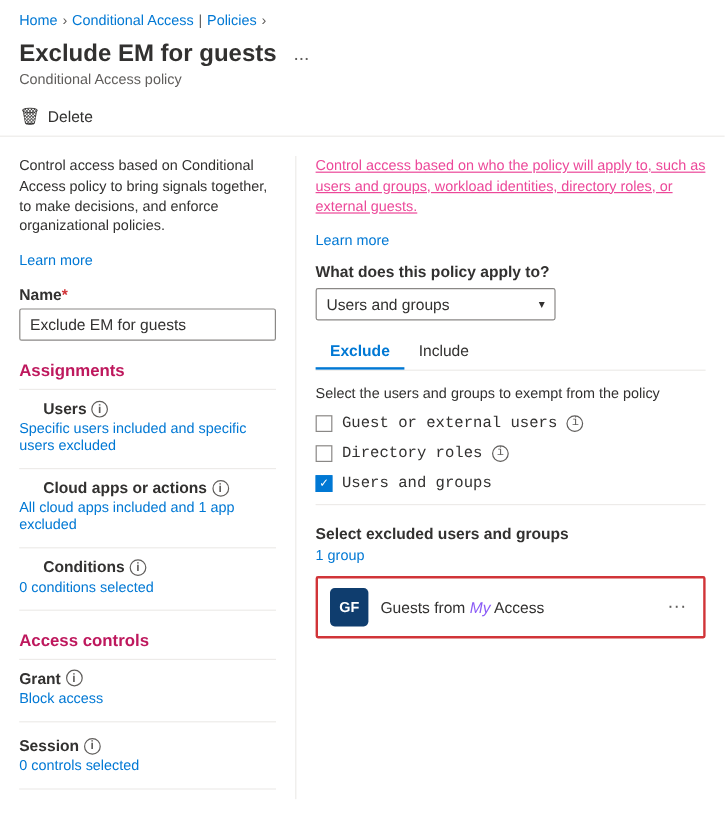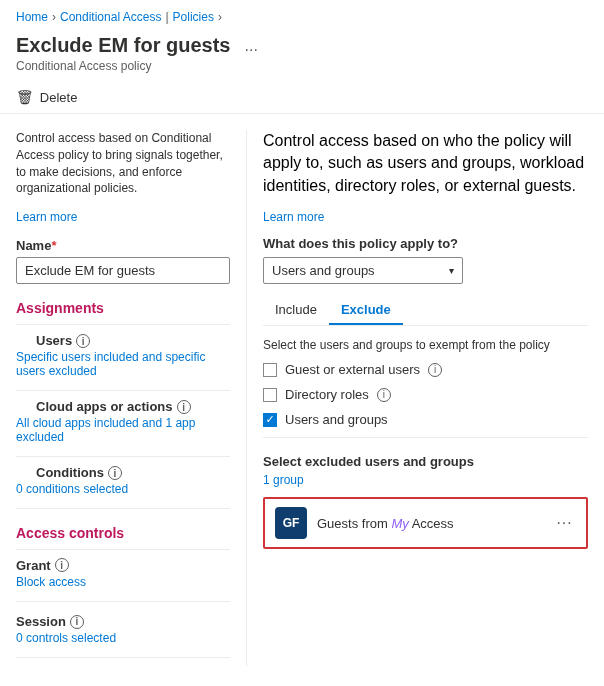--- a/index.html
+++ b/index.html
@@ -40,32 +40,32 @@
     .info-icon { width: 14px; height: 14px; border-radius: 50%; border: 1px solid #605e5c; display: inline-flex; align-items: center; justify-content: center; font-size: 10px; color: #605e5c; cursor: pointer; }
     .assignment-value { font-size: 12px; color: #0078d4; cursor: pointer; }
 
     .access-controls { margin-top: 16px; }
     .grant-label { display: flex; align-items: flex-start; gap: 4px; font-size: 13px; font-weight: 600; color: #323130; }
     .grant-value { font-size: 12px; color: #0078d4; margin-top: 2px; cursor: pointer; }
     .session-label { display: flex; align-items: center; gap: 4px; font-size: 13px; font-weight: 600; color: #323130; margin-top: 12px; }
     .session-value { font-size: 12px; color: #0078d4; margin-top: 2px; cursor: pointer; }
 
     
-    .right-desc { font-size: 16px; color: #000000; line-height: 1.4; margin-bottom: 12px; }
+    .right-desc { font-size: 12px; color: #ec4899; line-height: 1.4; margin-bottom: 12px; text-decoration: underline; }
     .policy-question { font-size: 13px; font-weight: 600; margin-bottom: 6px; }
     .dropdown-select { width: 200px; border: 1px solid #8a8886; border-radius: 2px; padding: 5px 8px; font-size: 13px; display: flex; align-items: center; justify-content: space-between; cursor: pointer; }
     .dropdown-arrow { font-size: 10px; color: #323130; }
 
     .tabs { display: flex; gap: 0; margin-top: 12px; border-bottom: 1px solid #edebe9; }
     .tab { padding: 6px 12px; font-size: 13px; cursor: pointer; color: #323130; border-bottom: 2px solid transparent; }
     .tab.active { color: #0078d4; border-bottom: 2px solid #0078d4; font-weight: 600; }
 
     .exempt-title { font-size: 12px; color: #323130; margin-top: 12px; margin-bottom: 10px; }
 
-    .checkbox-row { display: flex; align-items: center; gap: 8px; margin-bottom: 10px; font-size: 13px; }
+    .checkbox-row { display: flex; align-items: center; gap: 8px; margin-bottom: 10px; font-size: 13px; font-family: Liberation Mono, monospace; }
     .checkbox { width: 14px; height: 14px; border: 1px solid #8a8886; background: #fff; display: inline-flex; align-items: center; justify-content: center; flex-shrink: 0; cursor: pointer; }
     .checkbox.checked { background: #0078d4; border-color: #0078d4; }
     .checkmark { color: #fff; font-size: 11px; }
 
     .excluded-section { margin-top: 16px; }
     .excluded-title { font-size: 13px; font-weight: 600; margin-bottom: 4px; }
     .excluded-count { font-size: 12px; color: #0078d4; margin-bottom: 10px; cursor: pointer; }
 
     .group-item { display: flex; align-items: center; gap: 10px; border: 2px solid #d13438; border-radius: 2px; padding: 8px 10px; margin-top: 8px; }
     .group-avatar { width: 32px; height: 32px; background: #0f3d6e; border-radius: 4px; display: flex; align-items: center; justify-content: center; color: #fff; font-size: 12px; font-weight: 600; flex-shrink: 0; }
@@ -172,22 +172,22 @@
 
     <div style="margin-top:12px;">
       <div class="policy-question">What does this policy apply to?</div>
       <div class="dropdown-select">
         <span>Users and groups</span>
         <span class="dropdown-arrow">▾</span>
       </div>
     </div>
 
     <div class="tabs">
+      <div class="tab active">Exclude</div>
       <div class="tab">Include</div>
-      <div class="tab active">Exclude</div>
     </div>
 
     <p class="exempt-title">Select the users and groups to exempt from the policy</p>
 
     <div class="checkbox-row">
       <div class="checkbox"></div>
       <span>Guest or external users</span>
       <span class="info-icon">i</span>
     </div>
 

